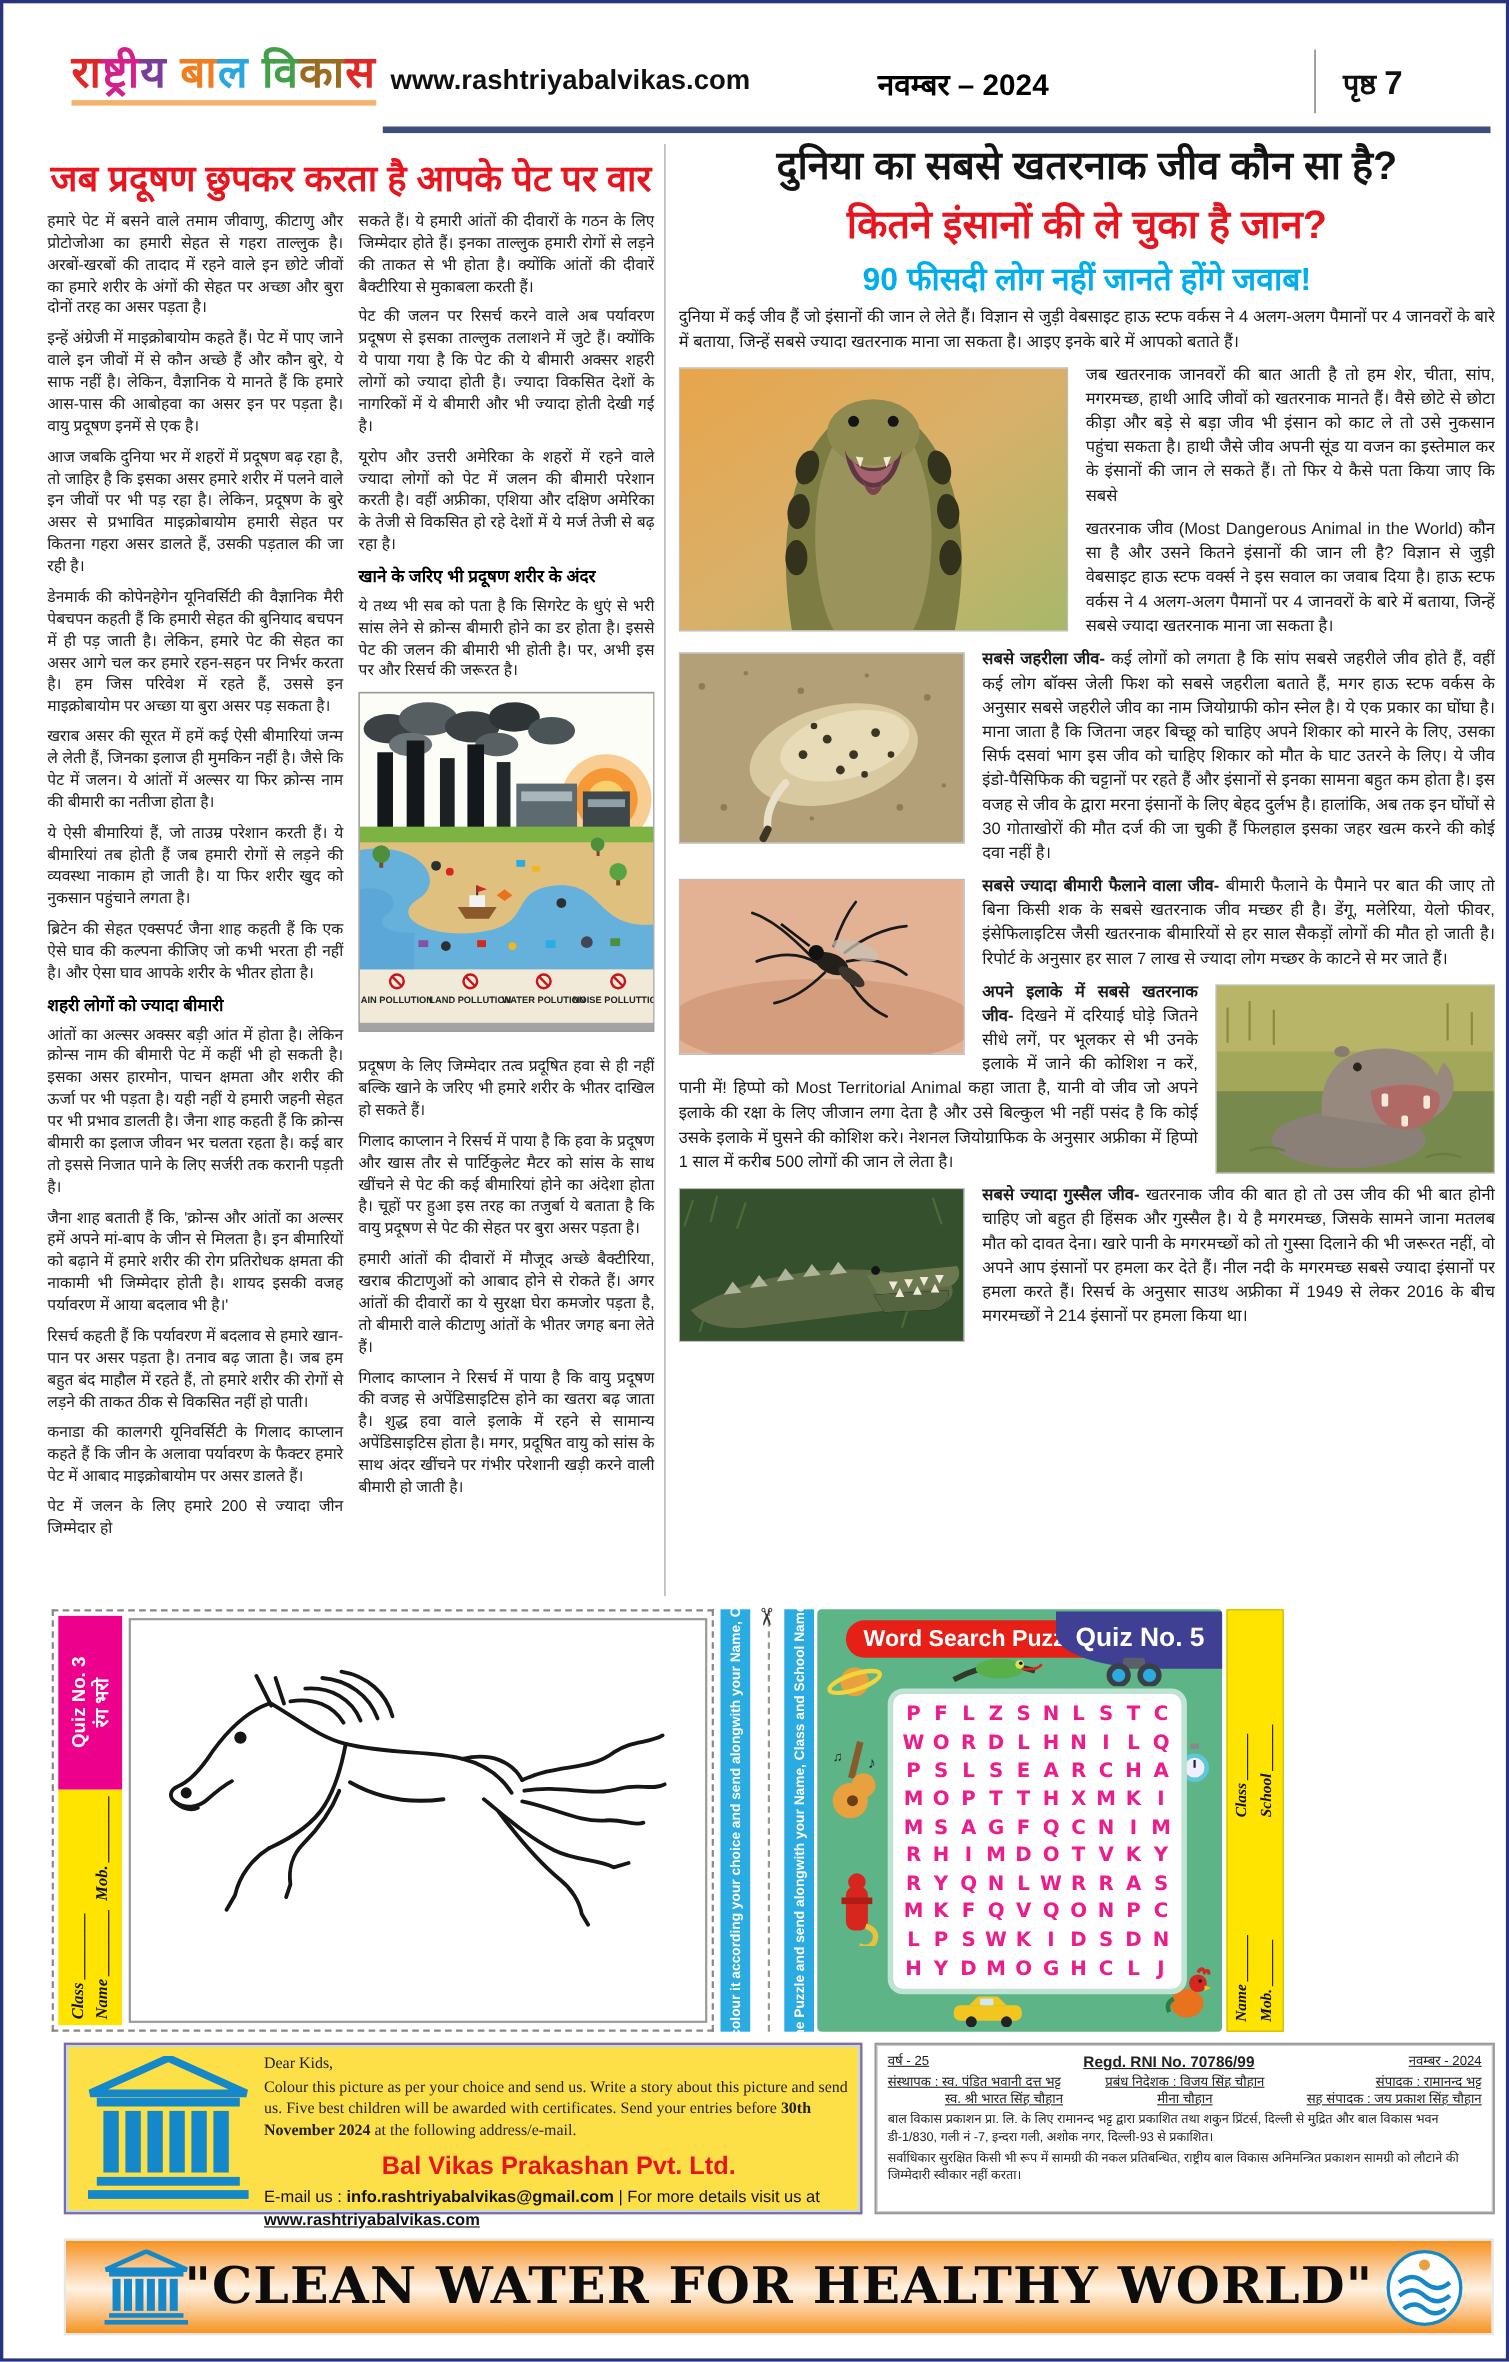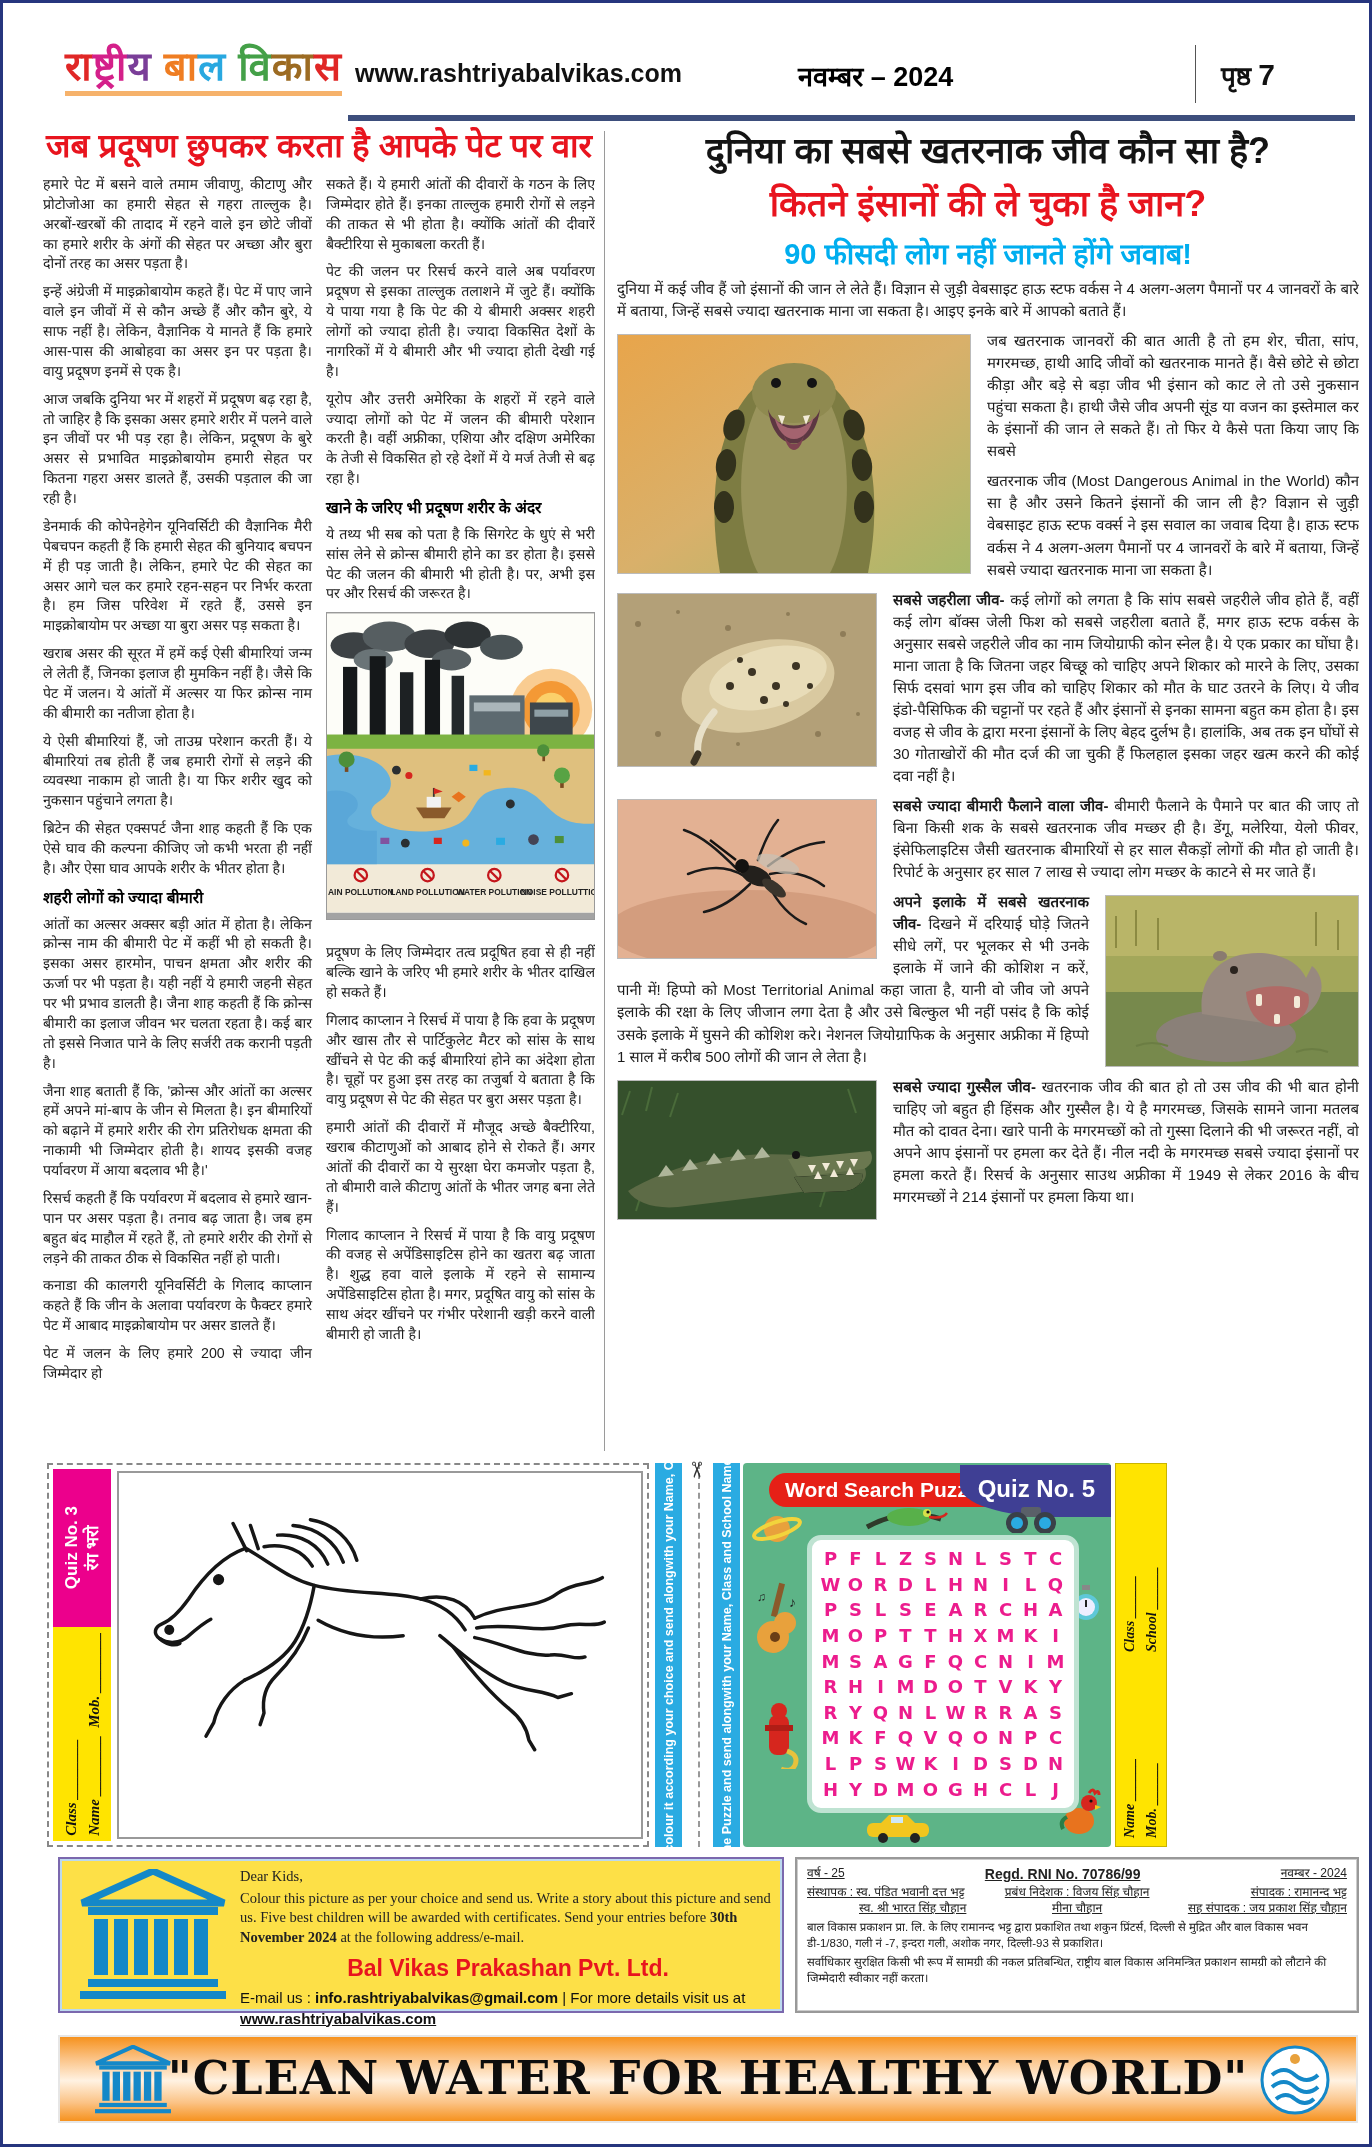--- a/index.html
+++ b/index.html
@@ -12,21 +12,21 @@
   .logo{position:absolute;left:22px;top:8px;font-size:40px;font-weight:bold;
         line-height:1.05;padding-bottom:4px;border-bottom:5px solid #f6b26b;letter-spacing:1px;}
   .hdr-url{position:absolute;left:312px;top:22px;font-size:25px;font-weight:bold;color:#111;}
   .hdr-date{position:absolute;left:755px;top:20px;font-size:27px;font-weight:bold;color:#000000;}
   .hdr-vsep{position:absolute;left:1152px;top:8px;width:1px;height:58px;background:#555;}
   .hdr-page{position:absolute;left:1178px;top:20px;font-size:26px;font-weight:bold;color:#111;}
   .hdr-rule{position:absolute;left:345px;top:112px;right:14px;height:6px;background:#3d4e7c;}
 
   
   .art-l{position:absolute;left:40px;top:124px;width:552px;}
-  .head-red{margin:0 0 10px 0;font-size:33px;line-height:1.15;font-weight:bold;color:#e8141e;
+  .head-red{margin:17px 0 10px 0;font-size:33px;line-height:1.15;font-weight:bold;color:#e8141e;
             text-align:center;white-space:nowrap;}
   .cols{display:flex;gap:14px;height:1258px;overflow:hidden;}
   .col{width:269px;text-align:justify;font-size:14.2px;line-height:1.40;color:#1c1c1c;}
   .col p{margin:0 0 8px 0;}
   .subhead{font-weight:bold;font-size:15.5px;margin:2px 0 6px 0;color:#000;}
   .illus{margin:4px 0 23px 0;border:1px solid #9a9a9a;background:#a3a3a3;}
 
   
   .vrule{position:absolute;left:601px;top:128px;width:1px;height:1320px;background:#9a9a9a;}
 

